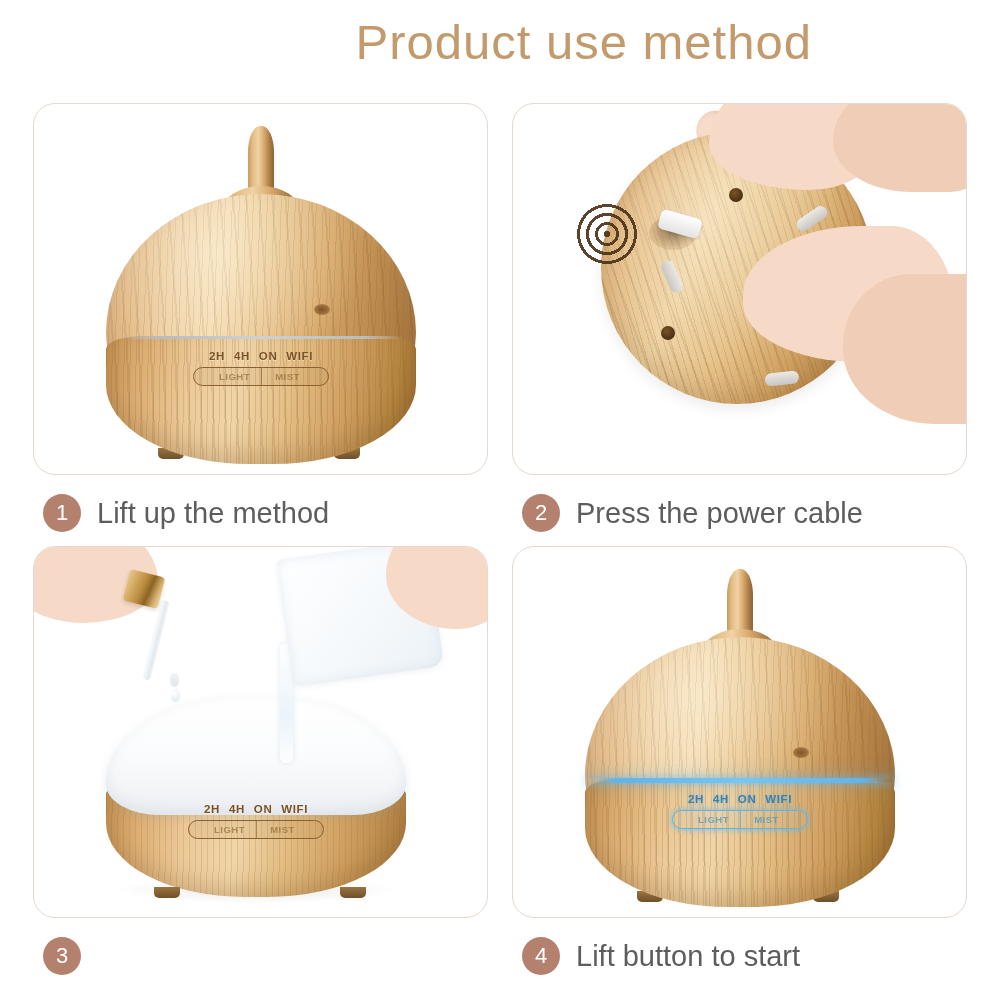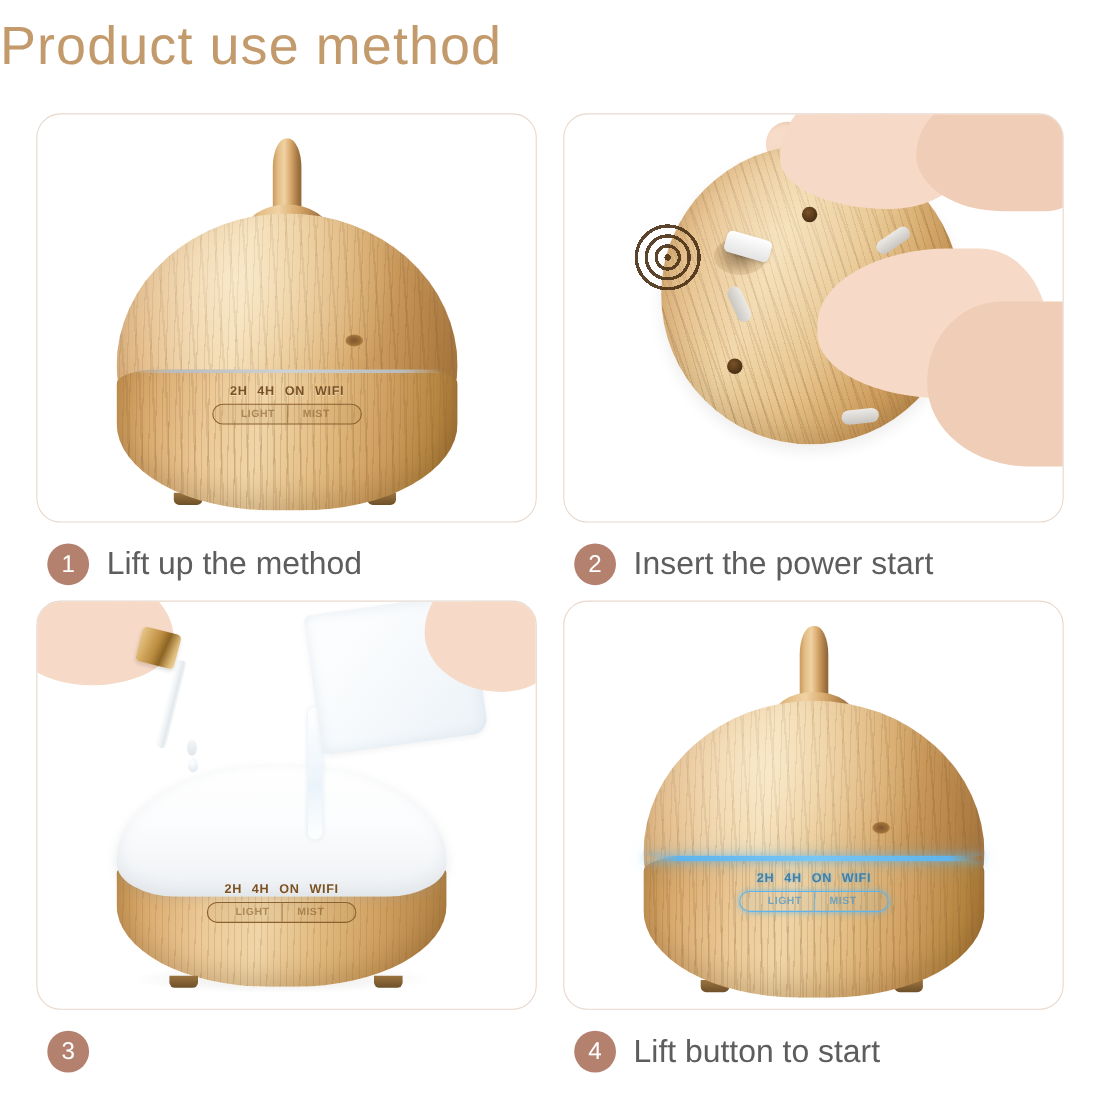--- a/index.html
+++ b/index.html
@@ -8,21 +8,21 @@
     background: #ffffff;
     font-family: "Liberation Sans", sans-serif;
     overflow: hidden;
   }
 
   .page { position: relative; width: 1000px; height: 1000px; background: #ffffff; }
 
   
   .title {
     position: absolute; top: 14px; left: 0; width: 812px;
-    text-align: left;
+    text-align: right;
     font-size: 49px;
     font-weight: 400;
     letter-spacing: 1px;
     color: #c39a6b;
     font-family: "Liberation Sans", sans-serif;
   }
 
   
   .grid {
     position: absolute; top: 103px; left: 33px;
@@ -373,21 +373,21 @@
         <div class="plug"></div>
         <div class="hand" style="left:230px; top:122px; width:210px; height:136px; border-radius:58% 30% 36% 56% / 52% 58% 44% 44%;"></div>
         <div class="finger" style="left:184px; top:110px; width:62px; height:36px; transform:rotate(-12deg);"></div>
         <div class="nail" style="left:190px; top:118px; width:20px; height:15px;"></div>
         <div class="hand skin2" style="left:330px; top:170px; width:170px; height:150px; border-radius:40% 18% 22% 54% / 48% 34% 52% 50%;"></div>
 
       </div>
 
       <div class="caption">
         <div class="badge">2</div>
-        <div class="caption-text">Insert the power start</div>
+        <div class="caption-text">Press the power cable</div>
       </div>
     </div>
 
     <div class="panel p3">
       <div class="card">
 
         <div class="hand" style="left:-26px; top:-28px; width:150px; height:104px; border-radius:46% 54% 50% 50% / 54% 60% 40% 46%;"></div>
         <div class="finger" style="left:56px; top:-6px; width:40px; height:60px; transform:rotate(16deg);"></div>
         <div class="nail" style="left:62px; top:12px; width:22px; height:18px;"></div>
 

